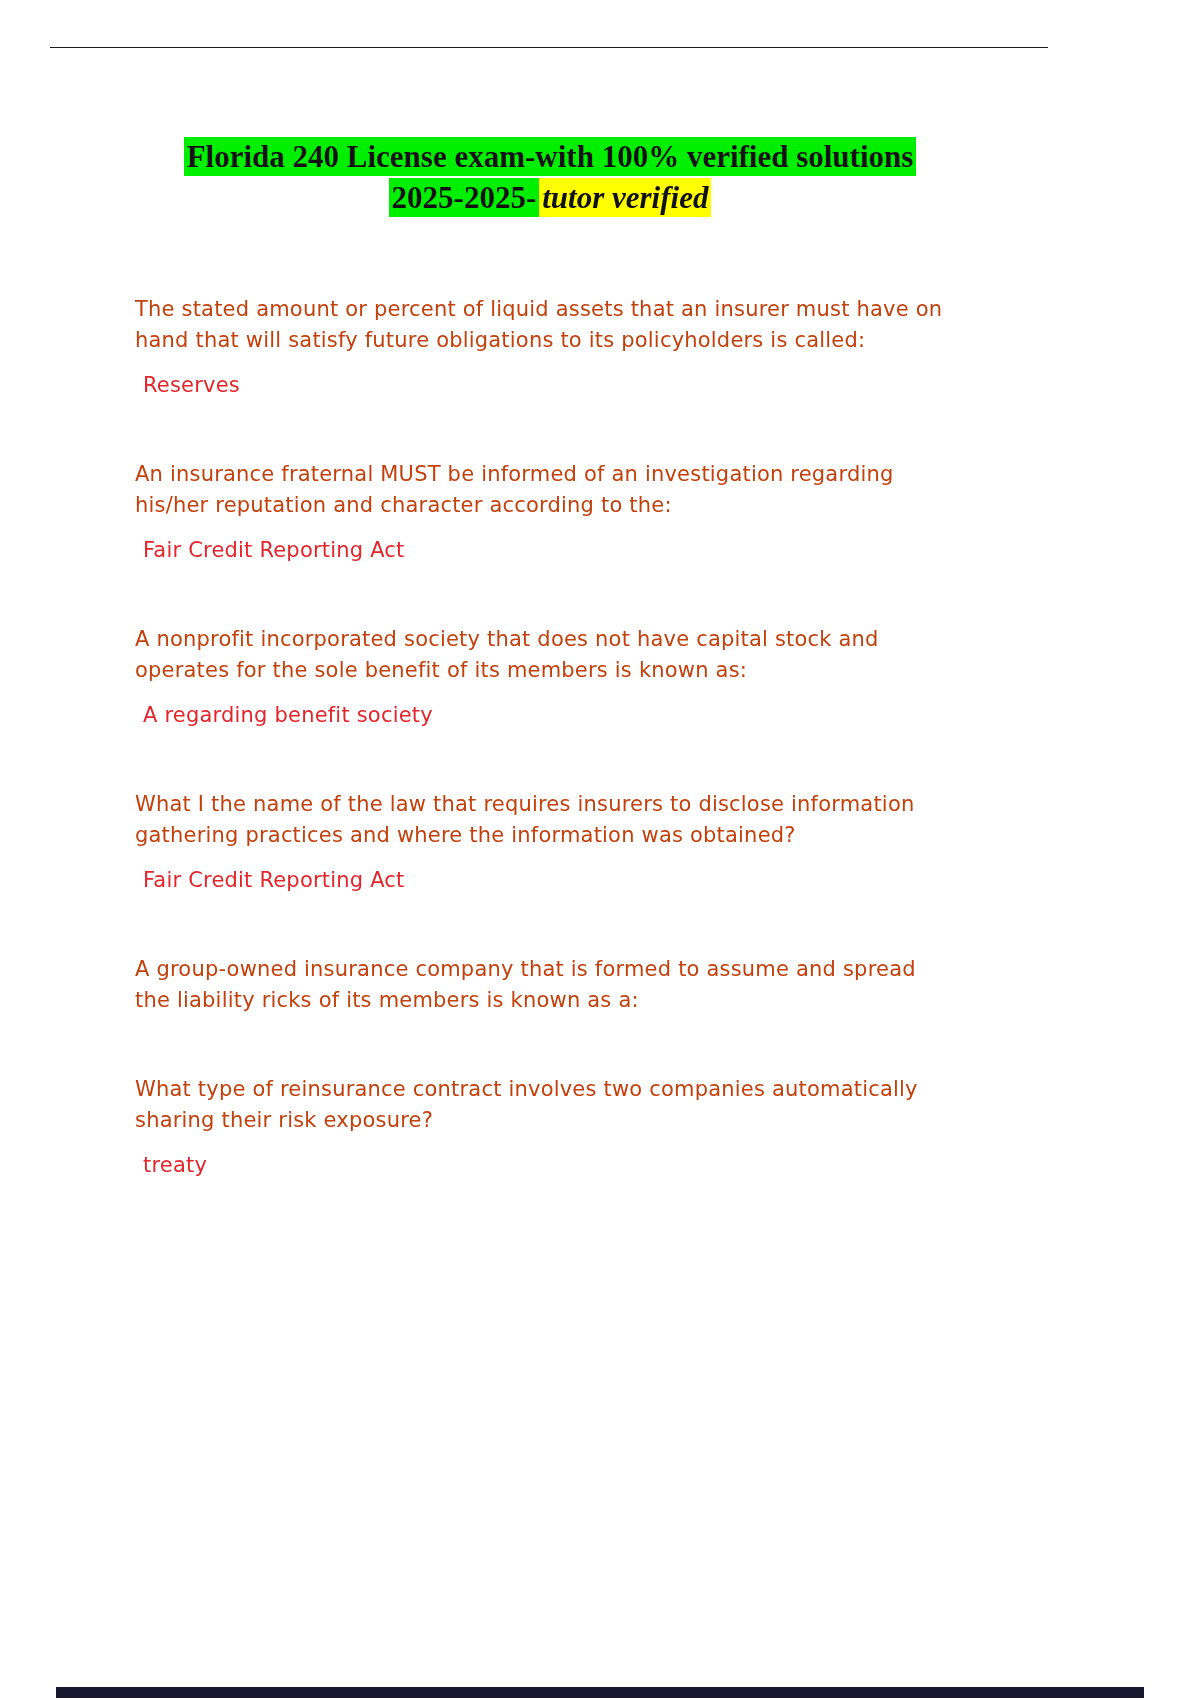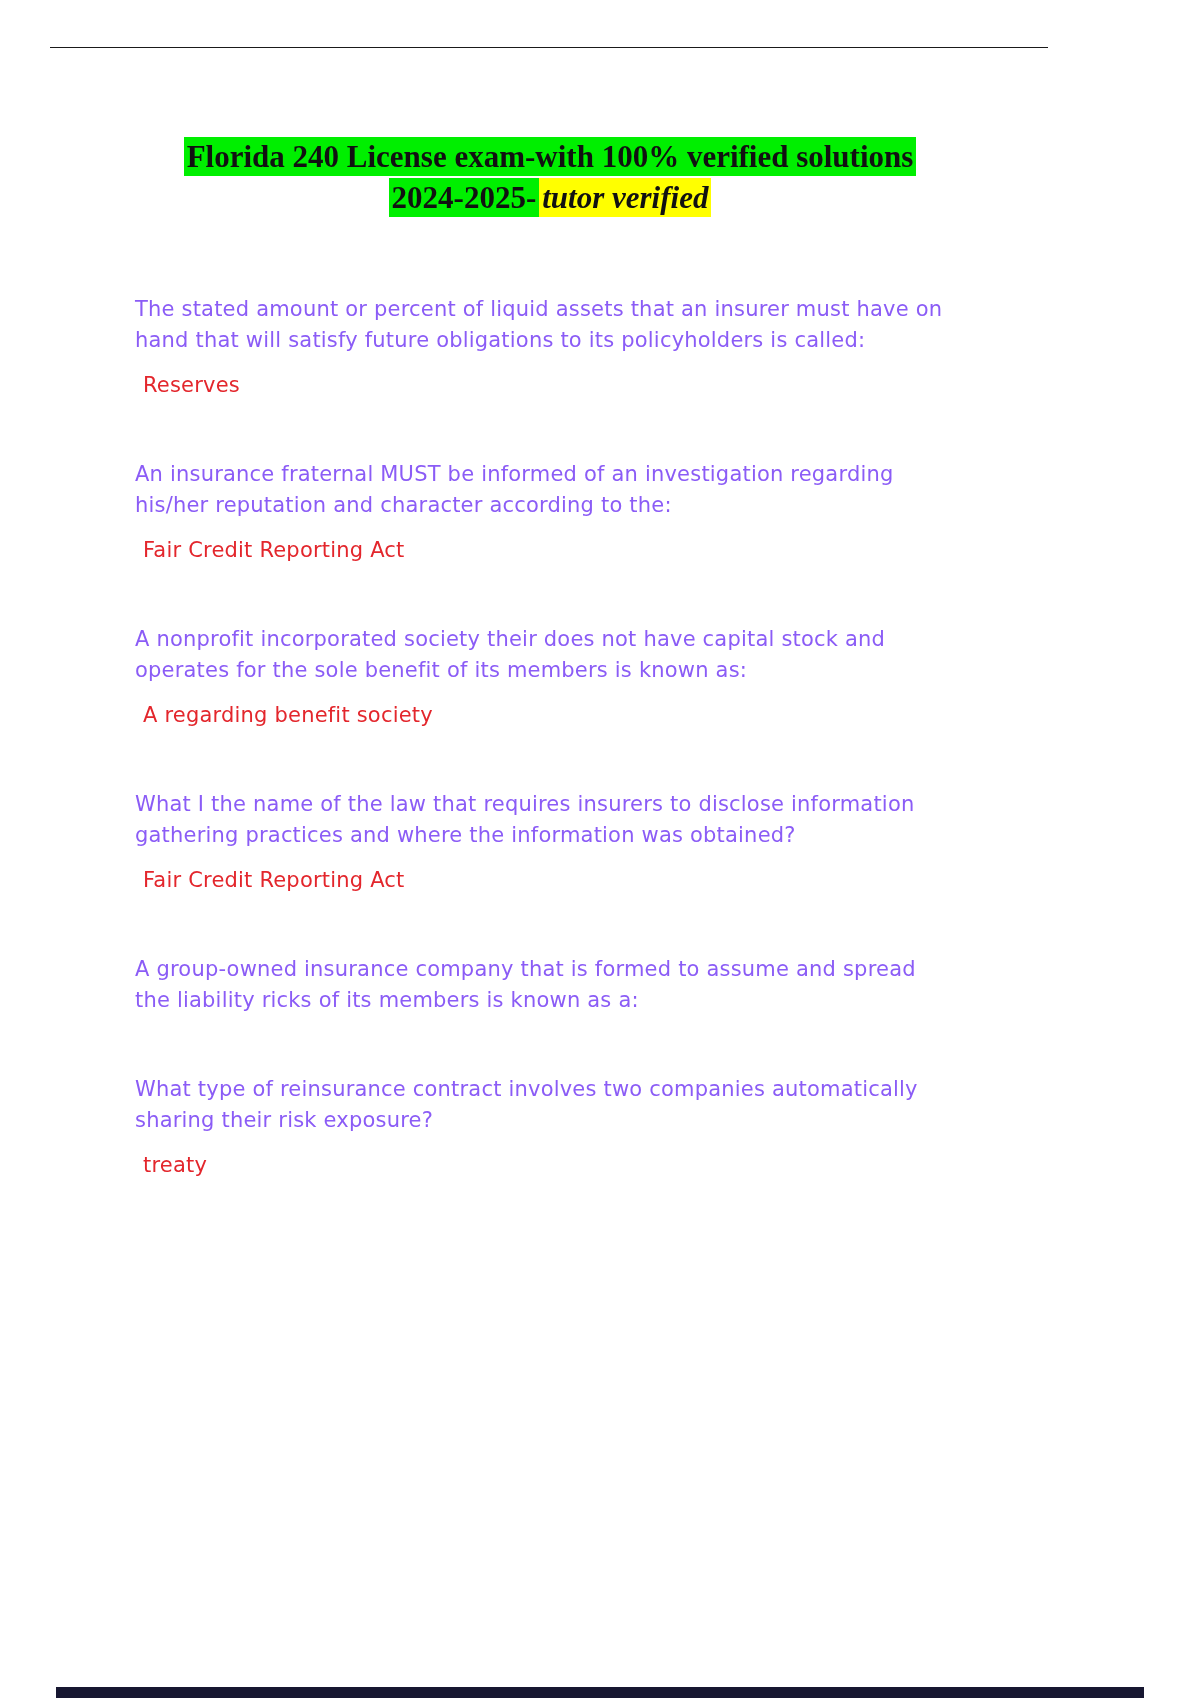--- a/index.html
+++ b/index.html
@@ -52,21 +52,21 @@
     left: 135px;
     width: 820px;
   }
   .qa {
     margin: 0 0 58px 0;
   }
   .question {
     margin: 0 0 14px 0;
     font-size: 21px;
     line-height: 31px;
-    color: #8b5cf6;
+    color: #c2410c;
     letter-spacing: 0.2px;
   }
   .answer {
     margin: 8px;
     font-size: 21px;
     line-height: 31px;
     color: #e3262c;
     letter-spacing: 0.2px;
   }
   .bottom-bar {
@@ -81,37 +81,37 @@
 </head>
 <body>
 
 <div class="page">
 
   <hr class="top-rule">
 
   <div class="title-wrap">
     <span class="hl-green">Florida 240 License exam-with 100% verified solutions</span>
     <br>
-    <span class="hl-green">2024-2025-</span><span class="hl-yellow">tutor verified</span>
+    <span class="hl-green">2025-2025-</span><span class="hl-yellow">tutor verified</span>
   </div>
 
   <div class="content">
 
     <section class="qa">
       <p class="question">The stated amount or percent of liquid assets that an insurer must have on hand that will satisfy future obligations to its policyholders is called:</p>
       <p class="answer">Reserves</p>
     </section>
 
     <section class="qa">
       <p class="question">An insurance fraternal MUST be informed of an investigation regarding his/her reputation and character according to the:</p>
       <p class="answer">Fair Credit Reporting Act</p>
     </section>
 
     <section class="qa">
-      <p class="question">A nonprofit incorporated society their does not have capital stock and operates for the sole benefit of its members is known as:</p>
+      <p class="question">A nonprofit incorporated society that does not have capital stock and operates for the sole benefit of its members is known as:</p>
       <p class="answer">A regarding benefit society</p>
     </section>
 
     <section class="qa">
       <p class="question">What I the name of the law that requires insurers to disclose information gathering practices and where the information was obtained?</p>
       <p class="answer">Fair Credit Reporting Act</p>
     </section>
 
 
     <section class="qa">

